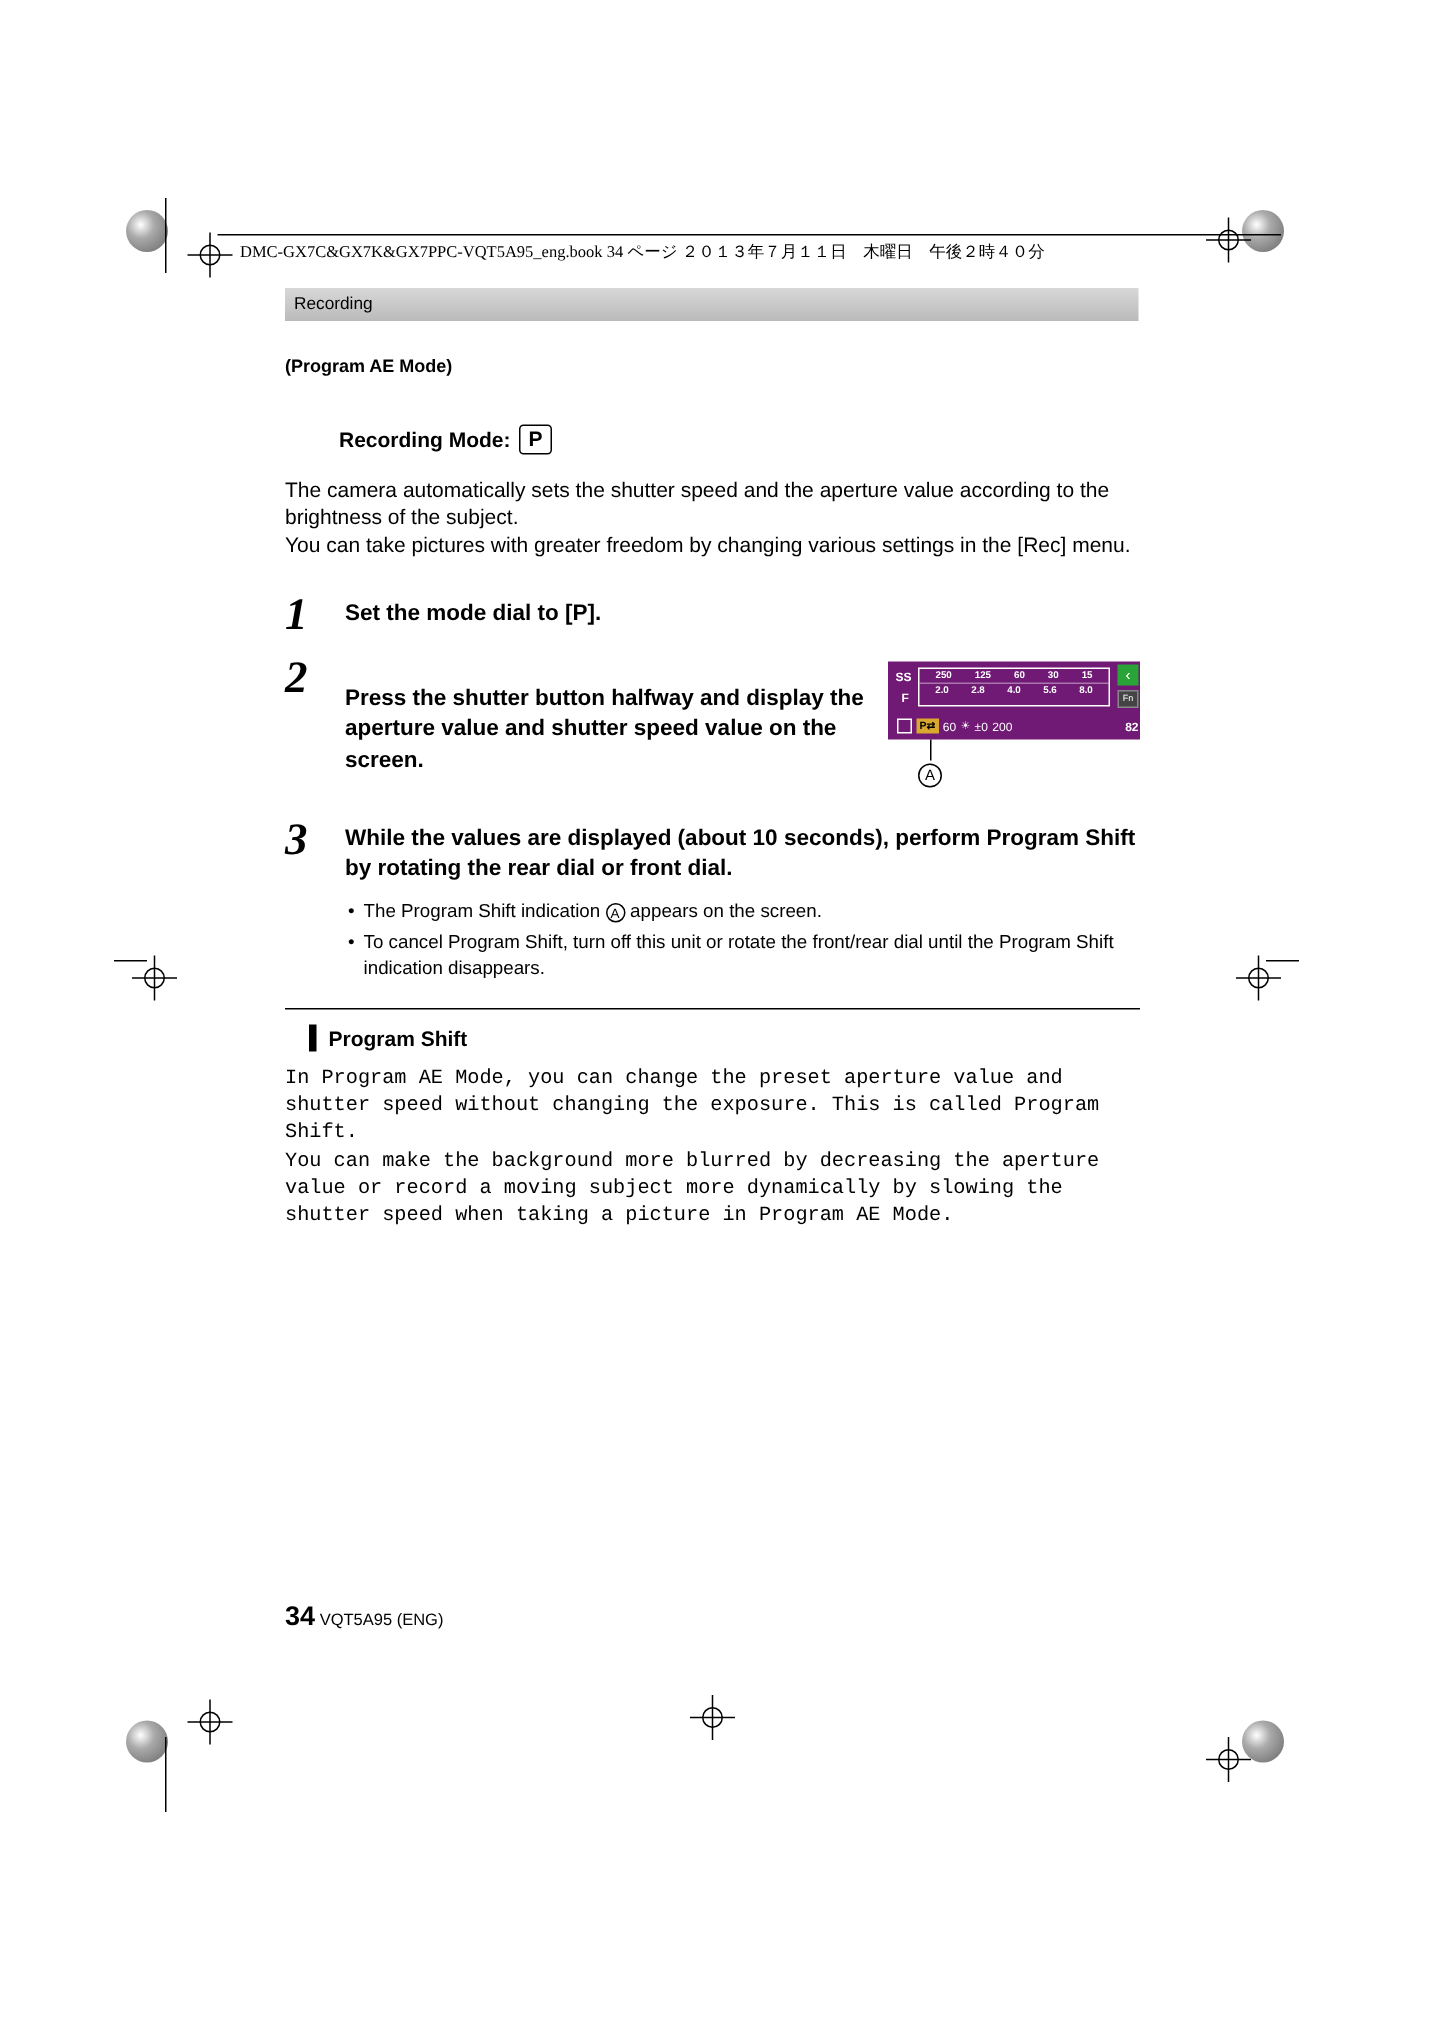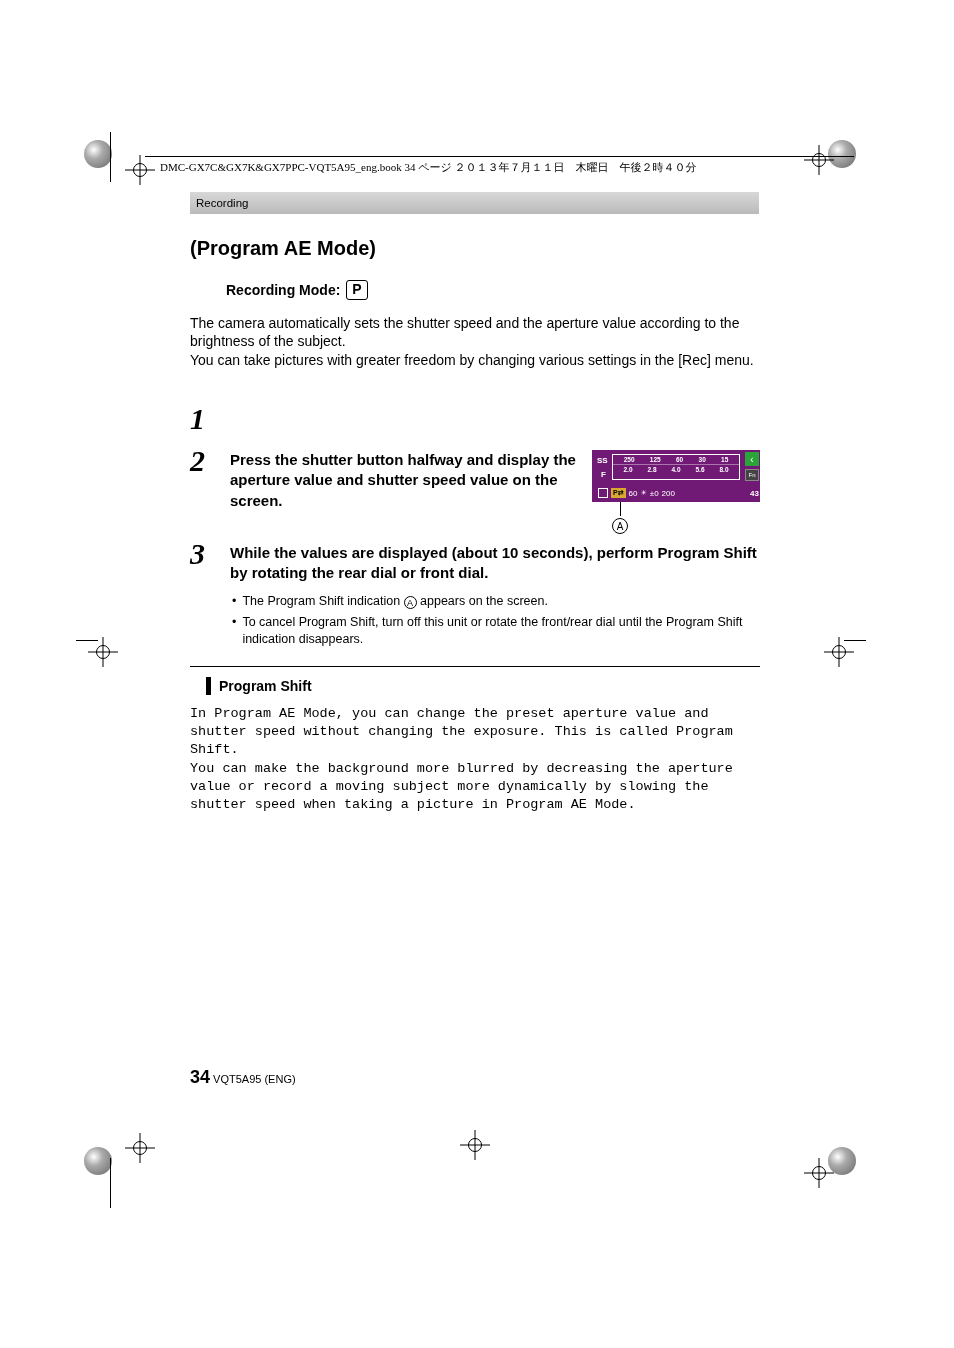--- a/index.html
+++ b/index.html
@@ -79,23 +79,23 @@
       top: 237px;
       left: 190px;
       width: 570px;
     }
     h1 {
       font-size: 25px;
       font-weight: bold;
       margin-bottom: 10px;
     }
     .subtitle {
-      font-size: 20px;
-      font-weight: bold;
-      margin-bottom: 20px;
+      font-size: 12px;
+      font-weight: bold;
+      margin-bottom: 32px;
     }
     .rec-mode-line {
       font-size: 14px;
       font-weight: bold;
       margin-bottom: 14px;
       display: flex;
       align-items: center;
       gap: 6px;
       padding-left: 36px;
     }
@@ -104,21 +104,21 @@
       border: 1.5px solid #000;
       border-radius: 3px;
       padding: 0 5px;
       font-weight: bold;
       font-family: Arial, sans-serif;
       line-height: 1.25;
     }
     .intro {
       font-size: 14px;
       line-height: 1.35;
-      margin-bottom: 34px;
+      margin-bottom: 22px;
     }
     .step-row {
       display: flex;
       align-items: flex-start;
       gap: 18px;
       margin-bottom: 12px;
     }
     .step-num {
       font-family: "Times New Roman", serif;
       font-size: 30px;
@@ -353,26 +353,31 @@
   <div class="rec-mode-line">
     <span>Recording Mode:</span>
     <span class="p-box">P</span>
   </div>
 
   <div class="intro" style="white-space: pre-line;">The camera automatically sets the shutter speed and the aperture value according to the brightness of the subject.
 You can take pictures with greater freedom by changing various settings in the [Rec] menu.</div>
 
   <div class="step-row">
     <div class="step-num">1</div>
+    <div class="step-body">
+      <div class="step-title">
+        <span>Set the mode dial to [</span><span class="p-bracket">P</span><span>].</span>
+      </div>
+    </div>
   </div>
 
   <div class="step-row">
     <div class="step-num">2</div>
     <div class="step-body step-2-wrap">
-      <div class="step-title" style="flex:1;">Press the shutter button halfway and display the aperture value and shutter speed value on the screen.</div>
+      <div class="step-title" style="flex:1;margin-top:15px;">Press the shutter button halfway and display the aperture value and shutter speed value on the screen.</div>
       <div class="display-figure" style="position:relative;">
         <div class="lcd-box">
           <span class="lcd-ss-label">SS</span>
           <span class="lcd-f-label">F</span>
           <div class="lcd-inner">
             <div class="lcd-row">
               <span>250</span>
               <span>125</span>
               <span>60</span>
               <span>30</span>
@@ -389,21 +394,21 @@
           <div class="lcd-bottom">
             <div class="lcd-grid-icon"></div>
             <span class="lcd-ps-icon">P⇄</span>
             <span style="font-size:8px;">60</span>
             <span style="font-size:7px;">☀</span>
             <span style="font-size:8px;">±0</span>
             <span style="font-size:8px;">200</span>
           </div>
           <div class="lcd-right-tab">‹</div>
           <div class="lcd-fn">Fn</div>
-          <div class="lcd-98">43</div>
+          <div class="lcd-98">82</div>
         </div>
         <div class="callout-line"></div>
         <div class="callout-label">A</div>
       </div>
     </div>
   </div>
 
   <div class="step-row" style="margin-top:28px;">
     <div class="step-num">3</div>
     <div class="step-body">

